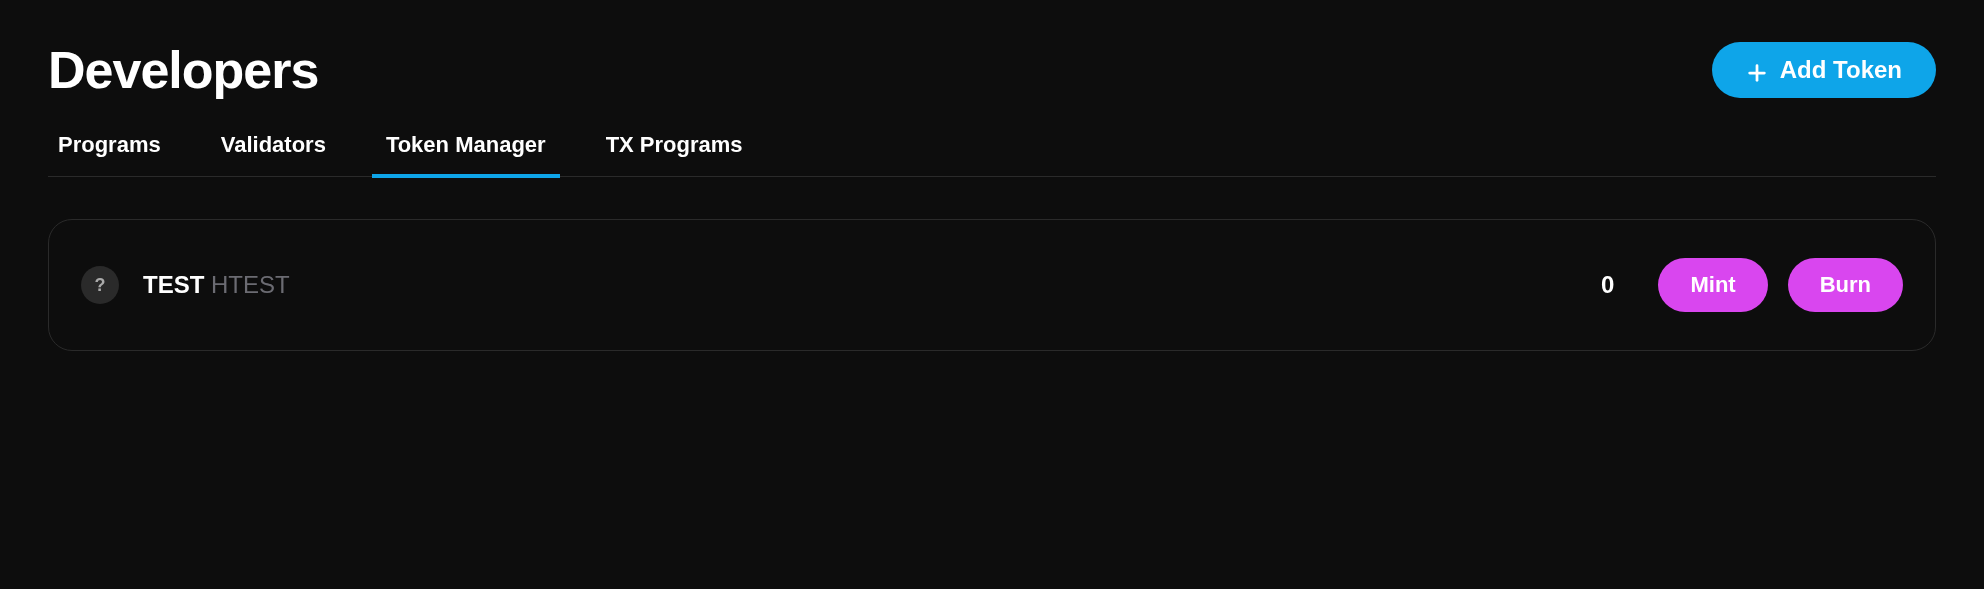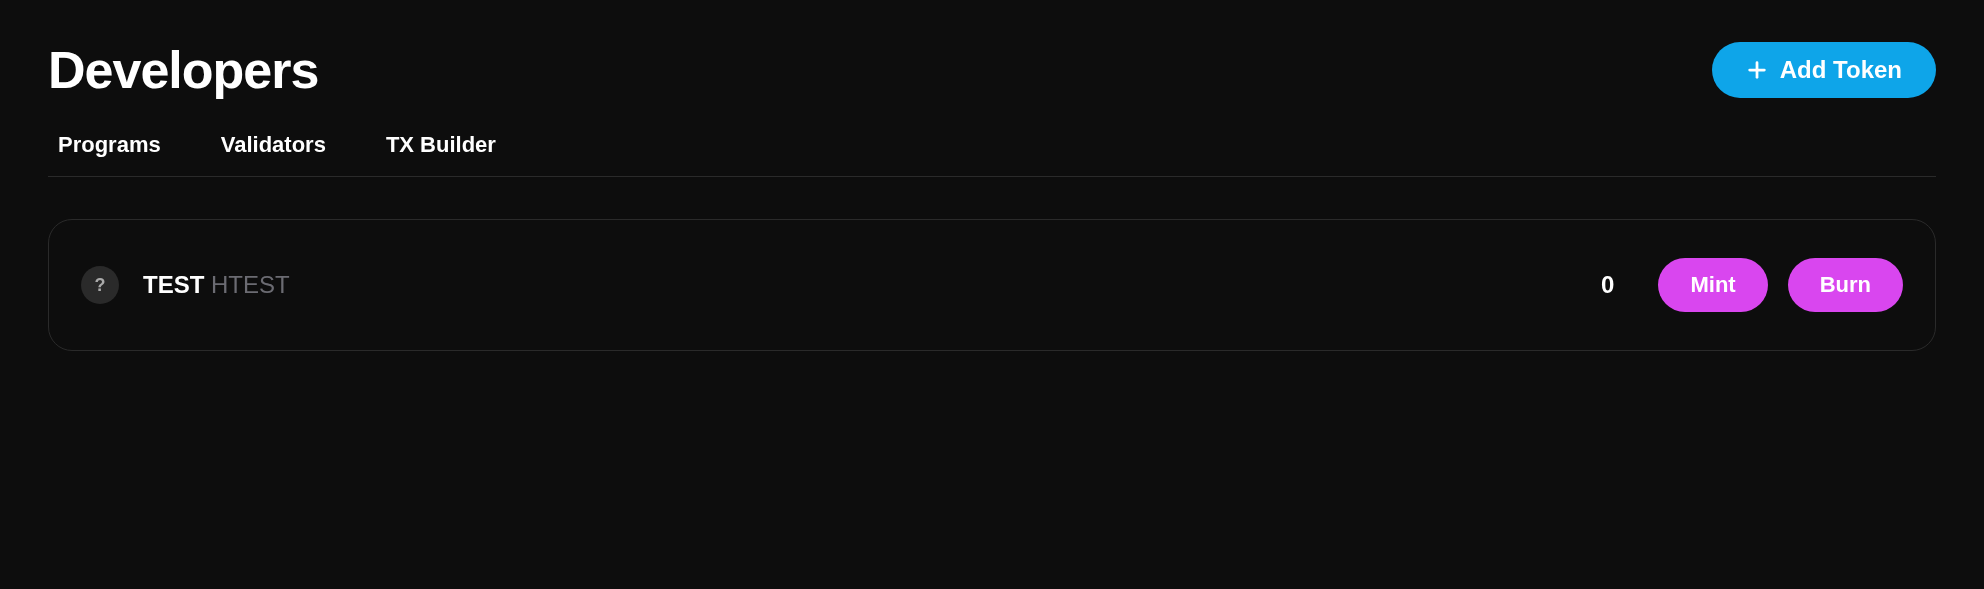--- a/index.html
+++ b/index.html
@@ -16,21 +16,21 @@
       align-items: center;
       margin-bottom: 32px;
     }
     .page-title {
       font-size: 52px;
       font-weight: 800;
       letter-spacing: -1px;
     }
     .add-button {
       display: flex;
-      align-items: center;
+      align-items: flex-end;
       gap: 12px;
       background: #0ea5e9;
       border: none;
       border-radius: 28px;
       padding: 14px 34px;
       font-size: 24px;
       font-weight: 700;
       color: #fff;
       cursor: pointer;
     }
@@ -123,21 +123,22 @@
       <line x1="12" y1="4" x2="12" y2="20"></line>
       <line x1="4" y1="12" x2="20" y2="12"></line>
     </svg>
     <span>Add Token</span>
   </button>
 </div>
 
 <div class="tabs">
   <div class="tab">Programs</div>
   <div class="tab">Validators</div>
-  <div class="tab">TX Builder</div>
+  <div class="tab active">Token Manager</div>
+  <div class="tab">TX Programs</div>
 </div>
 
 <div class="card">
   <div class="card-left">
     <div class="token-icon">?</div>
     <div class="token-name">
       <span>TEST</span>
       <span class="token-symbol">HTEST</span>
     </div>
   </div>

